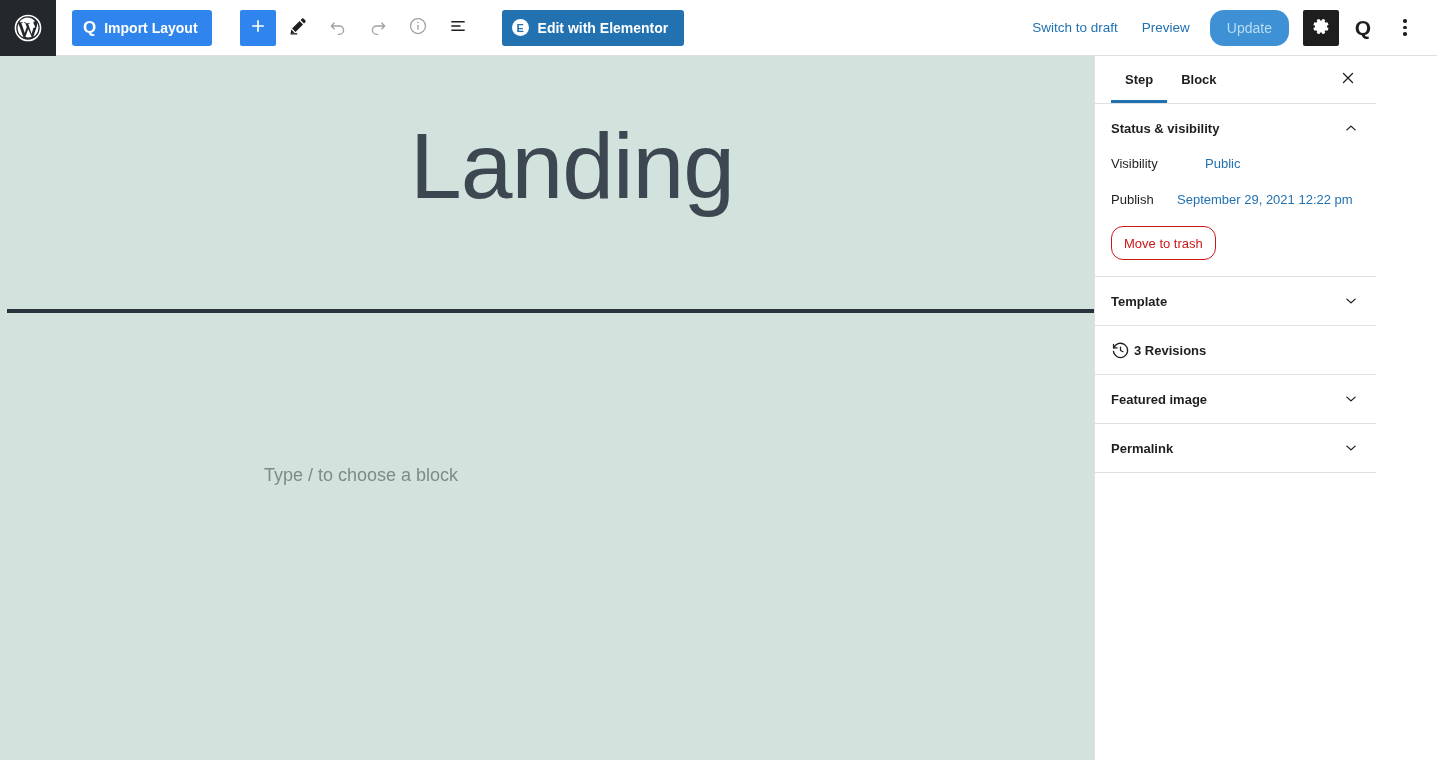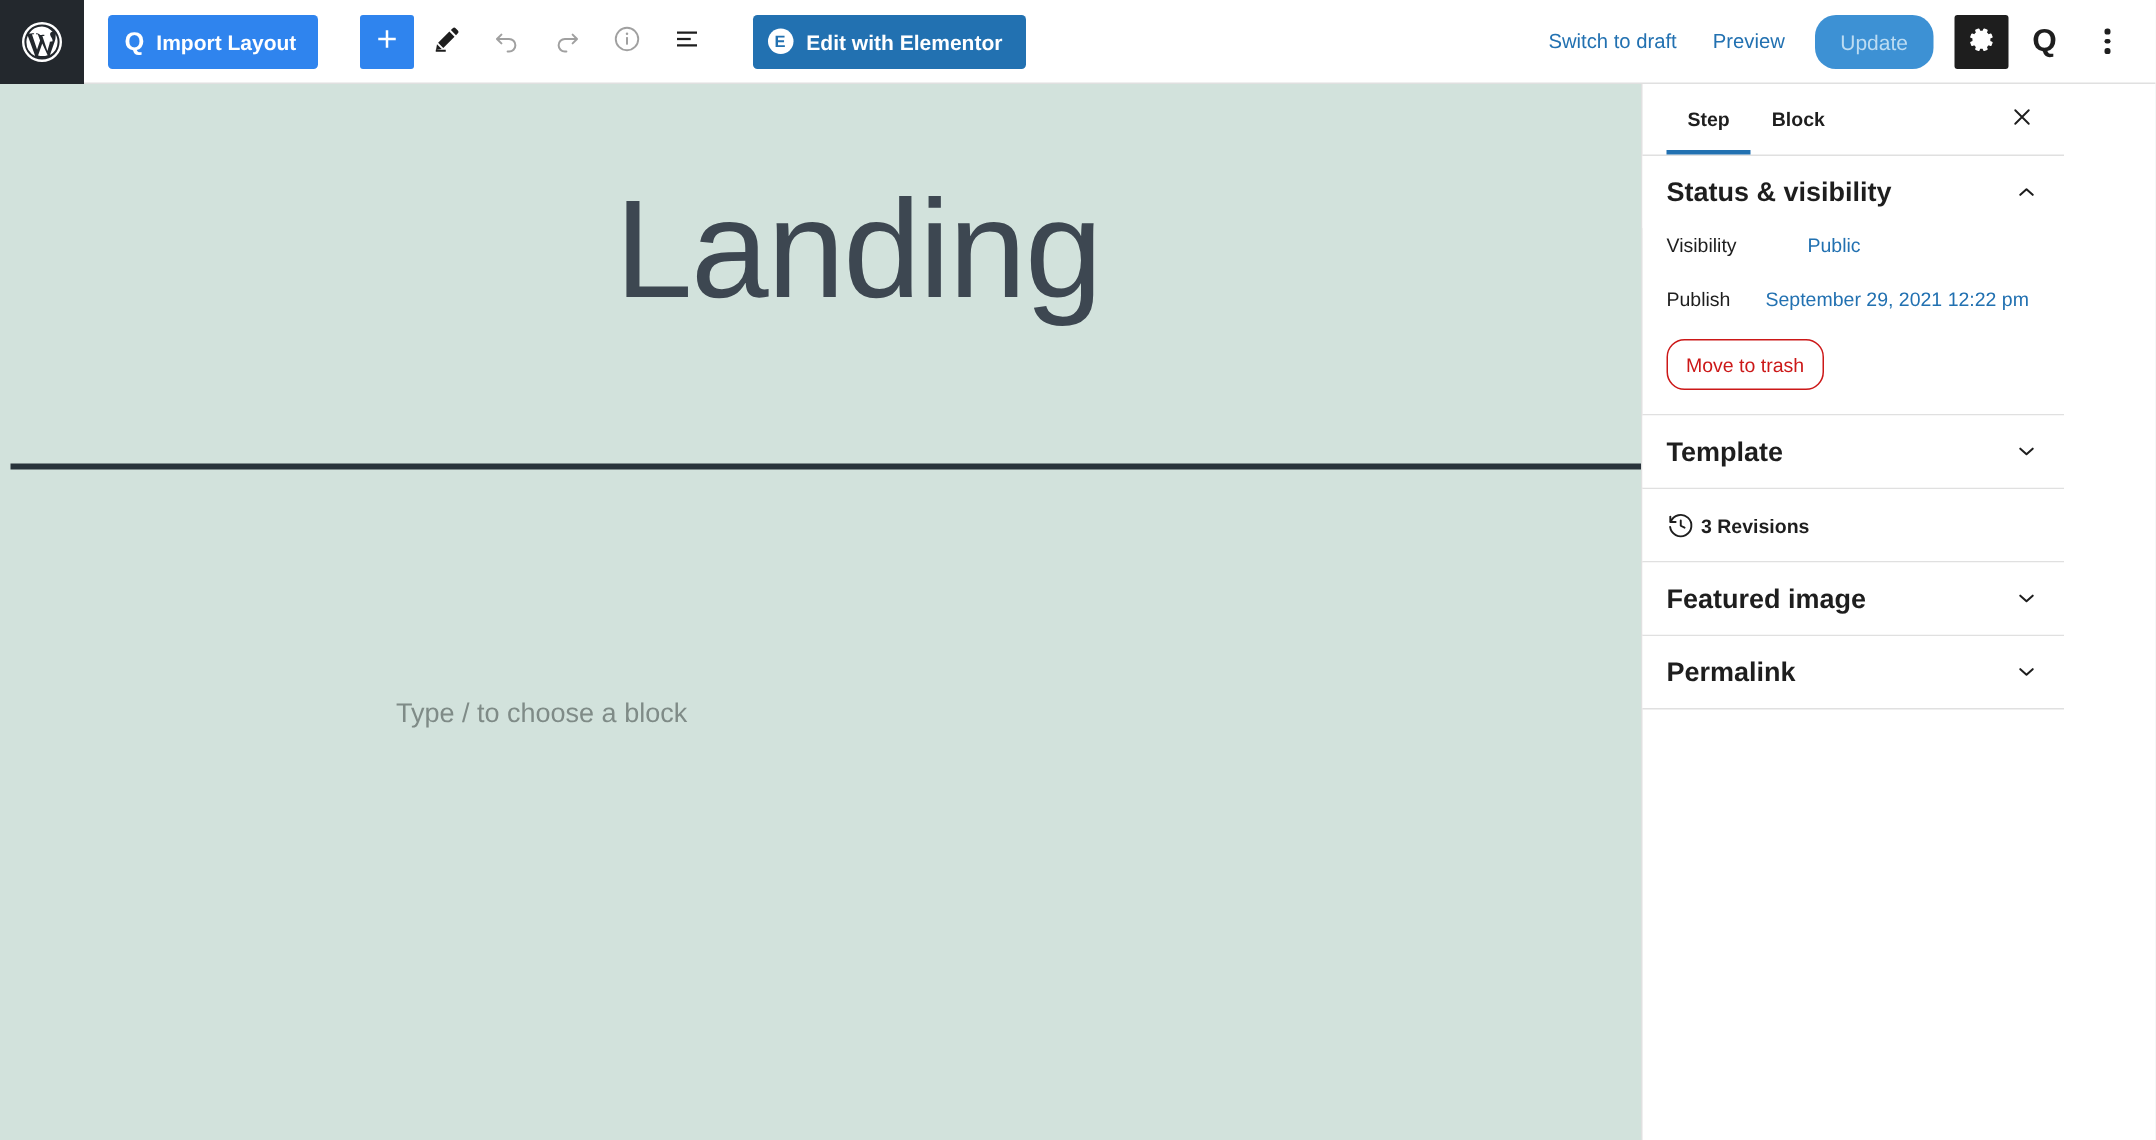--- a/index.html
+++ b/index.html
@@ -331,21 +331,21 @@
     align-items: center;
     padding: 0 16px;
     cursor: pointer;
     background: #ffffff;
     border: none;
     width: 100%;
     text-align: left;
     font-family: "Liberation Sans", sans-serif;
   }
   .panel-title {
-    font-size: 18px;
+    font-size: 13px;
     font-weight: 600;
     color: #1e1e1e;
   }
   .panel-chevron {
     margin-left: auto;
     display: flex;
     align-items: center;
   }
 
   .panel-body {

